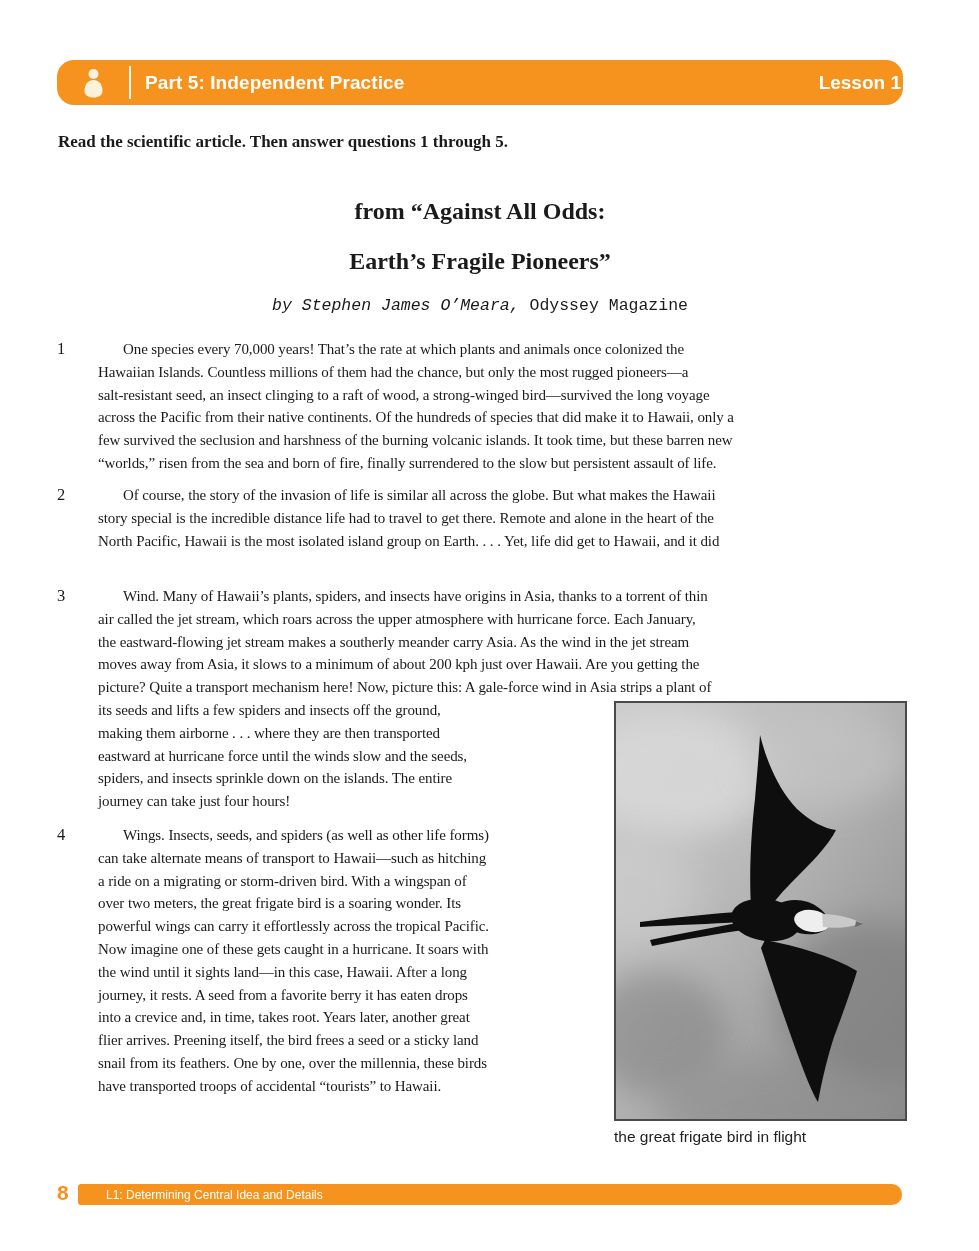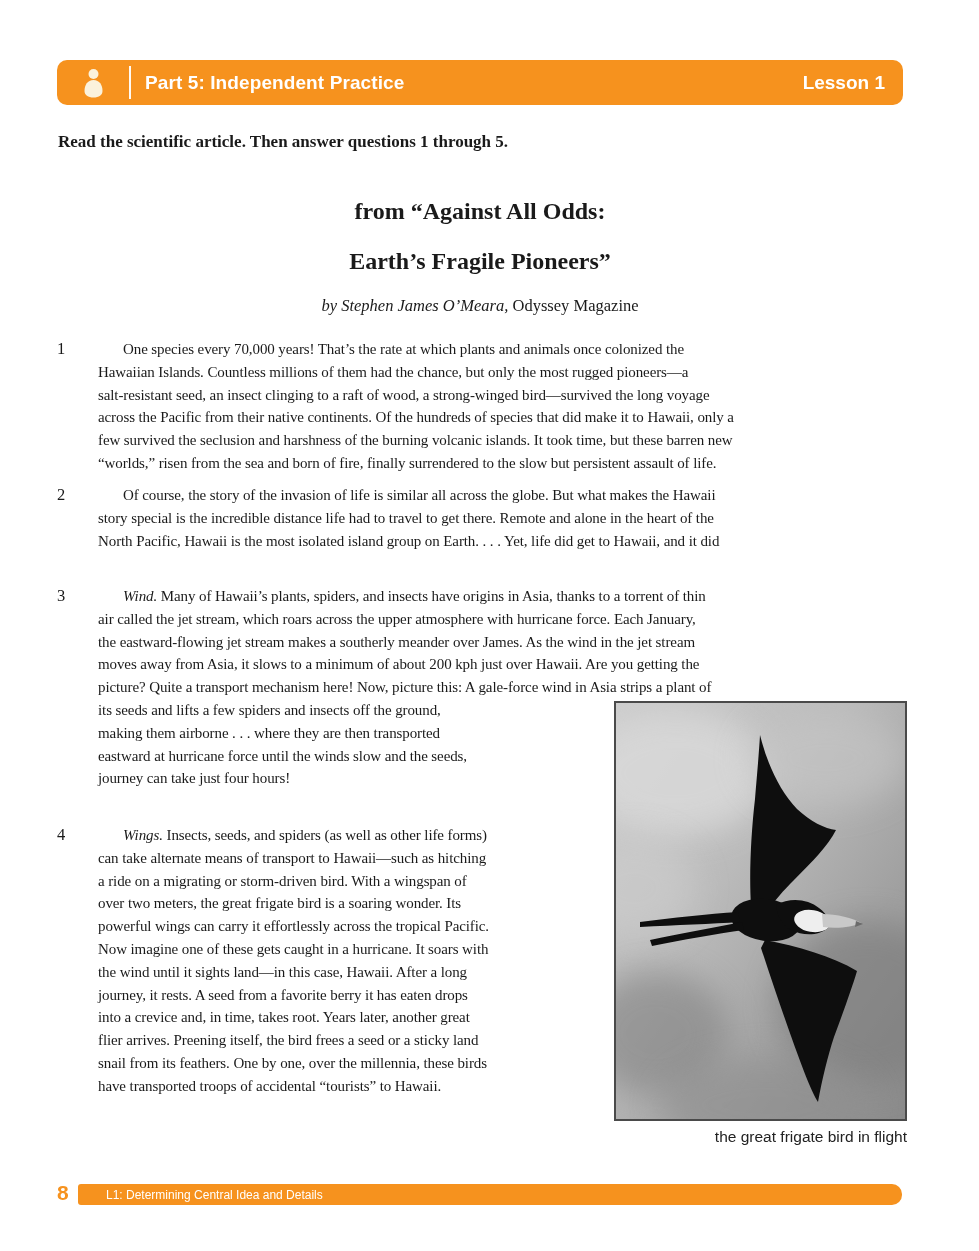--- a/index.html
+++ b/index.html
@@ -5,50 +5,50 @@
   :root { --accent: #F6921E; }
   * { margin:0; padding:0; box-sizing:border-box; }
   html,body { background:#ffffff; }
   .page {
     position:relative; width:979px; height:1251px; background:#ffffff;
     font-family:"Liberation Serif", serif; color:#1a1a1a; overflow:hidden;
   }
   
   .header-bar {
     position:absolute; left:57px; top:60px; width:846px; height:45px;
-    background:var(--accent); border-radius:10px;
+    background:var(--accent); border-radius:17px;
     display:flex; align-items:center;
     font-family:"Liberation Sans", sans-serif; color:#ffffff;
   }
   .hdr-icon-wrap { width:72px; display:flex; justify-content:center; align-items:center; }
   .hdr-divider { width:2px; height:33px; background:#ffffff; opacity:.95; }
   .hdr-part { margin-left:14px; font-size:19px; font-weight:bold; letter-spacing:.1px; }
-  .hdr-lesson { margin-left:auto; margin-right:18px; font-size:19px; font-weight:bold; }
+  .hdr-lesson { margin-left:auto; margin-right:2px; font-size:19px; font-weight:bold; }
   
   .instruction { position:absolute; left:58px; top:132px; font-size:17px; font-weight:bold; }
   
   .title-block { position:absolute; left:57px; top:186px; width:846px; text-align:center; }
   .title-line { font-size:24px; font-weight:bold; line-height:50px; }
-  .byline { margin-top:10px; font-size:16.5px; }
+  .byline { margin-top:10px; font-size:16.5px;font-family:Liberation Mono, monospace; }
   .byline .it { font-style:italic; }
   
   .para { position:absolute; left:57px; width:850px; }
   .para-num { position:absolute; left:0; top:0; font-size:16.5px; line-height:22.8px; }
   .para-body { margin-left:41px; }
   .tline { font-size:15px; line-height:22.8px; white-space:nowrap; letter-spacing:-0.1px; }
   .tline.first { text-indent:25px; }
-  .lead-it { font-style:italic; }
+  .lead-it { }
   
   .figure-box {
     position:absolute; left:614px; top:701px; width:293px; height:420px;
     border:2px solid #4a4a4a; background:#b5b5b5;
   }
   .figure-box svg { display:block; }
   .figure-caption {
-    position:absolute; left:614px; top:1128px; width:293px; text-align:right;
+    position:absolute; left:614px; top:1128px; width:293px; text-align:left;
     font-family:"Liberation Sans", sans-serif; font-size:15.5px; color:#222222;
   }
   
   .footer-pagenum {
     position:absolute; left:57px; top:1181px;
     font-family:"Liberation Sans", sans-serif; font-size:21px; font-weight:bold; color:var(--accent);
   }
   .footer-bar {
     position:absolute; left:78px; top:1184px; width:824px; height:21px;
     background:var(--accent); border-radius:3px 10px 10px 3px;
@@ -105,26 +105,27 @@
           <div class="tline first">Of course, the story of the invasion of life is similar all across the globe. But what makes the Hawaii</div>
           <div class="tline">story special is the incredible distance life had to travel to get there. Remote and alone in the heart of the</div>
           <div class="tline">North Pacific, Hawaii is the most isolated island group on Earth. . . . Yet, life did get to Hawaii, and it did</div>
         </div>
       </div>
       <div class="para" style="top: 585px;">
         <div class="para-num">3</div>
         <div class="para-body">
           <div class="tline first"><span class="lead-it">Wind. </span>Many of Hawaii’s plants, spiders, and insects have origins in Asia, thanks to a torrent of thin</div>
           <div class="tline">air called the jet stream, which roars across the upper atmosphere with hurricane force. Each January,</div>
-          <div class="tline">the eastward-flowing jet stream makes a southerly meander over James. As the wind in the jet stream</div>
+          <div class="tline">the eastward-flowing jet stream makes a southerly meander carry Asia. As the wind in the jet stream</div>
           <div class="tline">moves away from Asia, it slows to a minimum of about 200 kph just over Hawaii. Are you getting the</div>
           <div class="tline">picture? Quite a transport mechanism here! Now, picture this: A gale-force wind in Asia strips a plant of</div>
           <div class="tline">its seeds and lifts a few spiders and insects off the ground,</div>
           <div class="tline">making them airborne . . . where they are then transported</div>
           <div class="tline">eastward at hurricane force until the winds slow and the seeds,</div>
+          <div class="tline">spiders, and insects sprinkle down on the islands. The entire</div>
           <div class="tline">journey can take just four hours!</div>
         </div>
       </div>
       <div class="para" style="top: 824px;">
         <div class="para-num">4</div>
         <div class="para-body">
           <div class="tline first"><span class="lead-it">Wings. </span>Insects, seeds, and spiders (as well as other life forms)</div>
           <div class="tline">can take alternate means of transport to Hawaii—such as hitching</div>
           <div class="tline">a ride on a migrating or storm-driven bird. With a wingspan of</div>
           <div class="tline">over two meters, the great frigate bird is a soaring wonder. Its</div>

